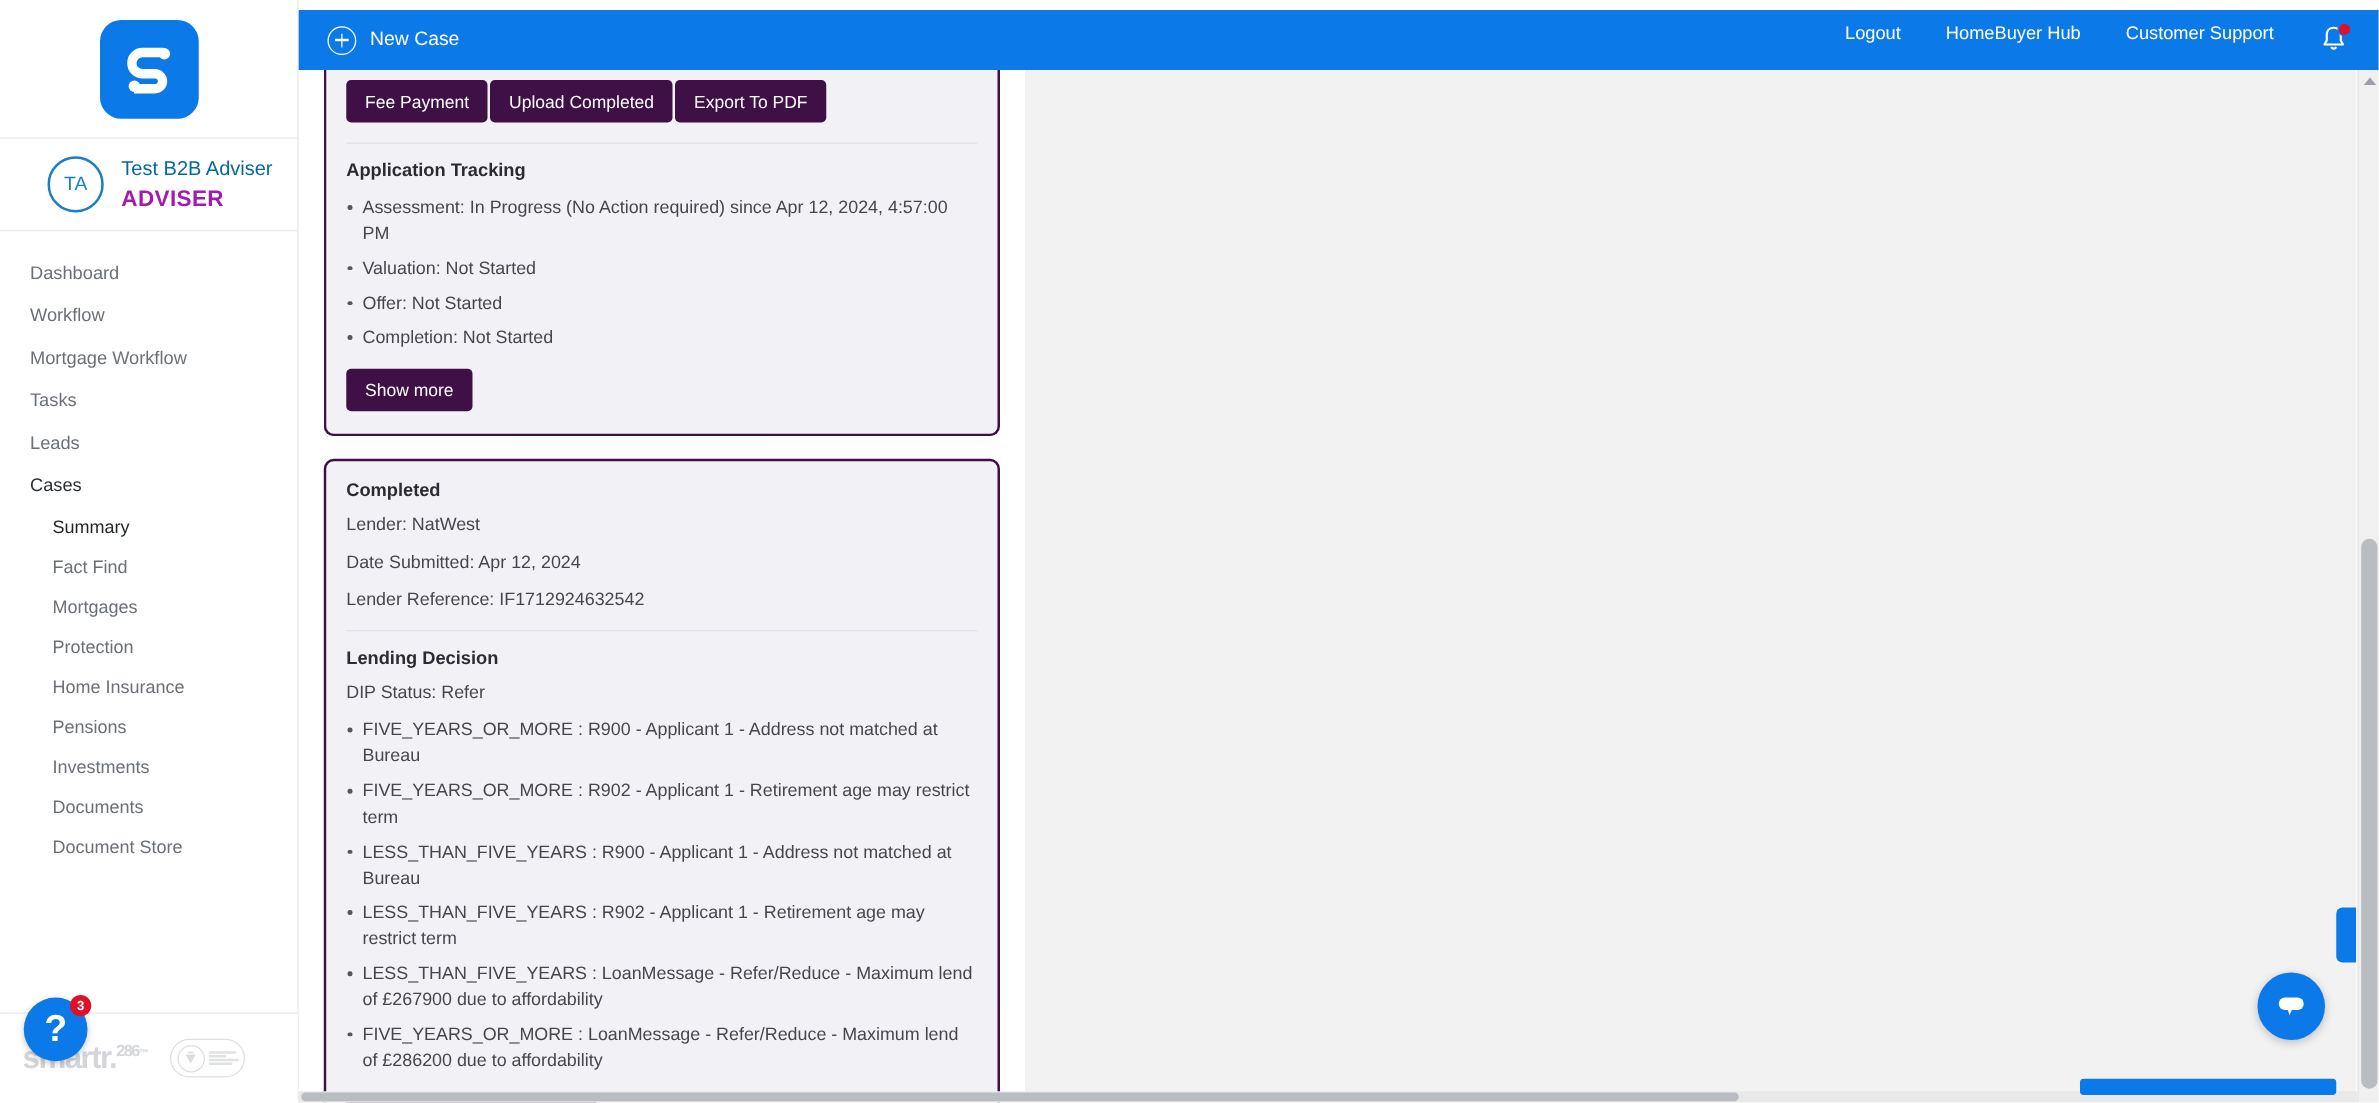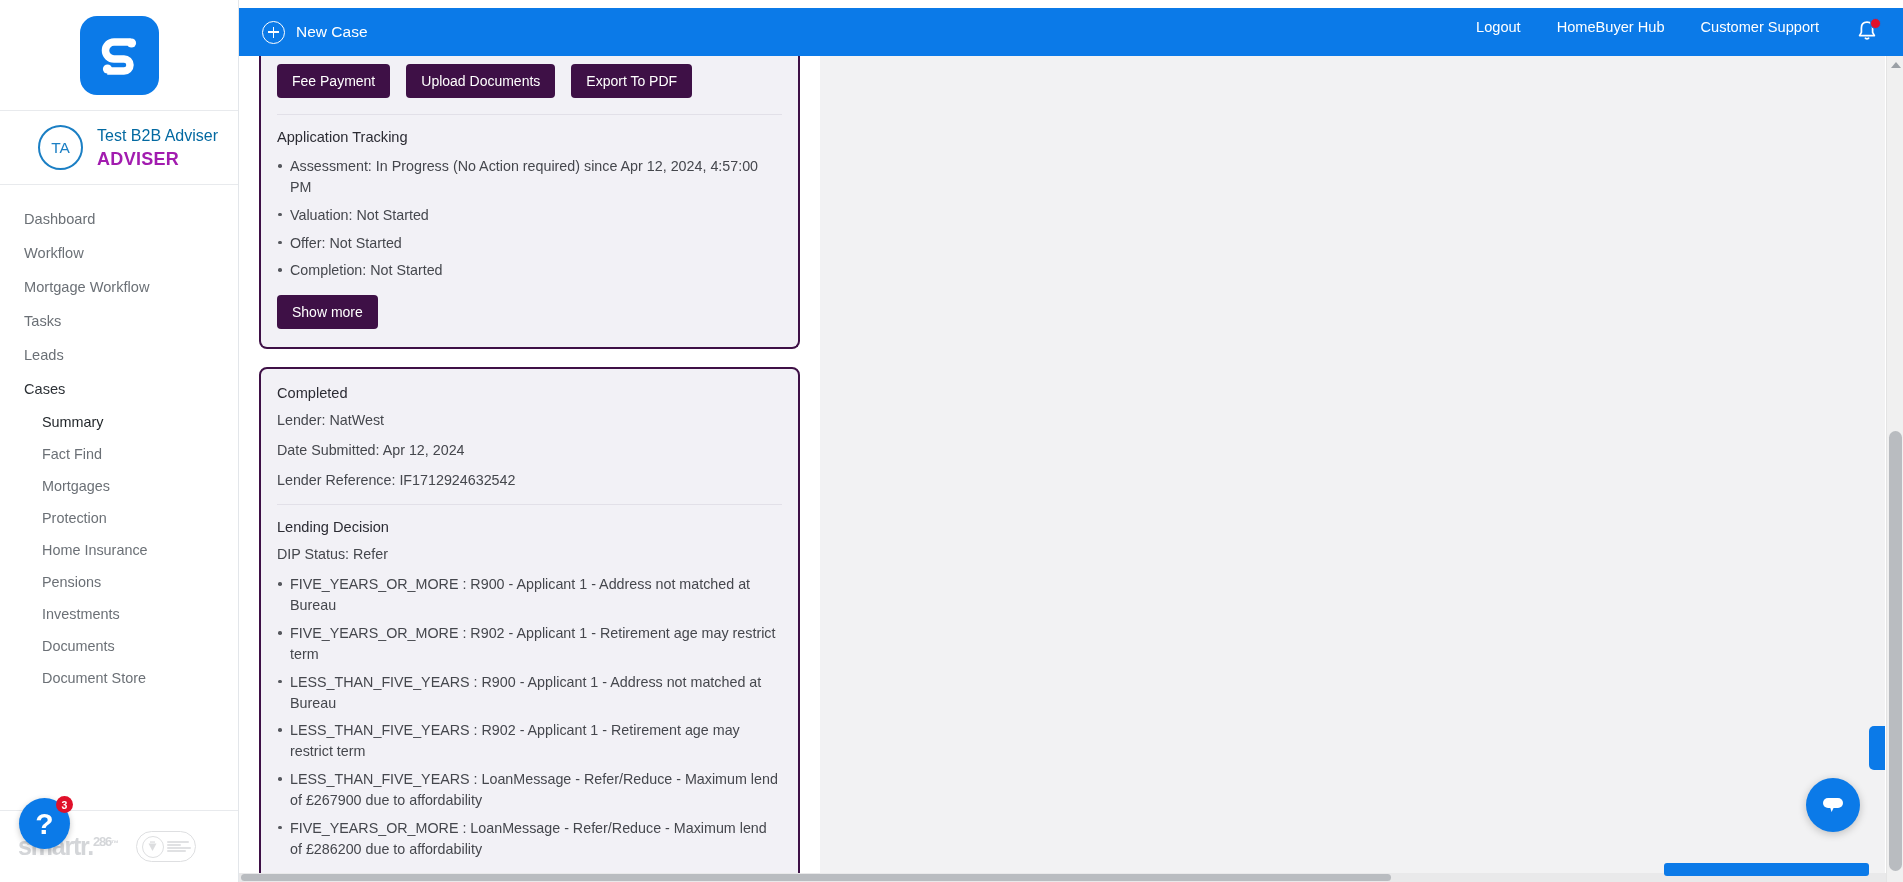--- a/index.html
+++ b/index.html
@@ -173,26 +173,26 @@
   }
   .card + .card { margin-top: 18px; }
 
   .btn {
     background: #3e1046; color: #fff;
     border: none; border-radius: 4px;
     font-family: "Liberation Sans", sans-serif;
     font-size: 14px; padding: 9px 15px;
     cursor: pointer; white-space: nowrap;
   }
-  .btn-row { display: flex; gap: 16px; }
+  .btn-row { display: flex; gap: 2px; }
 
   .divider { height: 1px; background: #e2e0e8; margin: 16px 0 14px 0; }
 
   .sec-title {
-    font-size: 14.6px; font-weight: normal; color: #2b2b33;
+    font-size: 14.6px; font-weight: bold; color: #2b2b33;
     margin-bottom: 11px;
   }
   ul.bullets { list-style: none; margin: 0 0 14px 0; padding: 0; }
   ul.bullets li {
     position: relative; padding-left: 13px;
     font-size: 14.3px; color: #45474d; line-height: 1.46;
     margin-bottom: 7px;
   }
   ul.bullets li:before {
     content: ""; position: absolute; left: 1px; top: 8px;
@@ -335,21 +335,21 @@
       </span>
     </div>
   </header>
 
   <main class="main">
     <div class="content-col">
 
       <section class="card clipped">
         <div class="btn-row">
           <button class="btn">Fee Payment</button>
-          <button class="btn">Upload Documents</button>
+          <button class="btn">Upload Completed</button>
           <button class="btn">Export To PDF</button>
         </div>
 
         <div class="divider"></div>
 
         <div class="sec-title">Application Tracking</div>
         <ul class="bullets">
           <li>Assessment: In Progress (No Action required) since Apr 12, 2024, 4:57:00 PM</li>
           <li>Valuation: Not Started</li>
           <li>Offer: Not Started</li>

